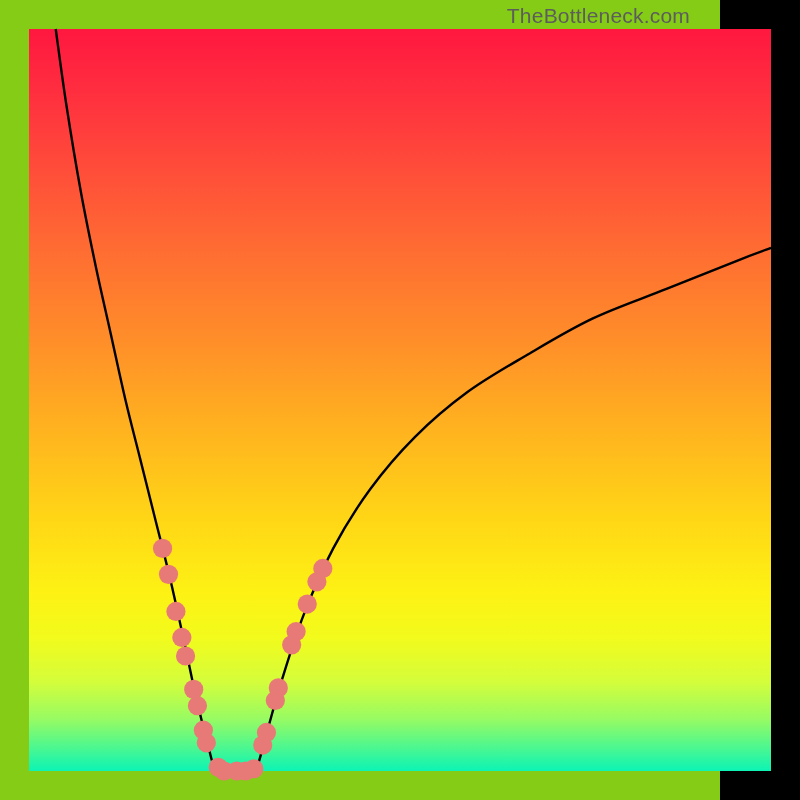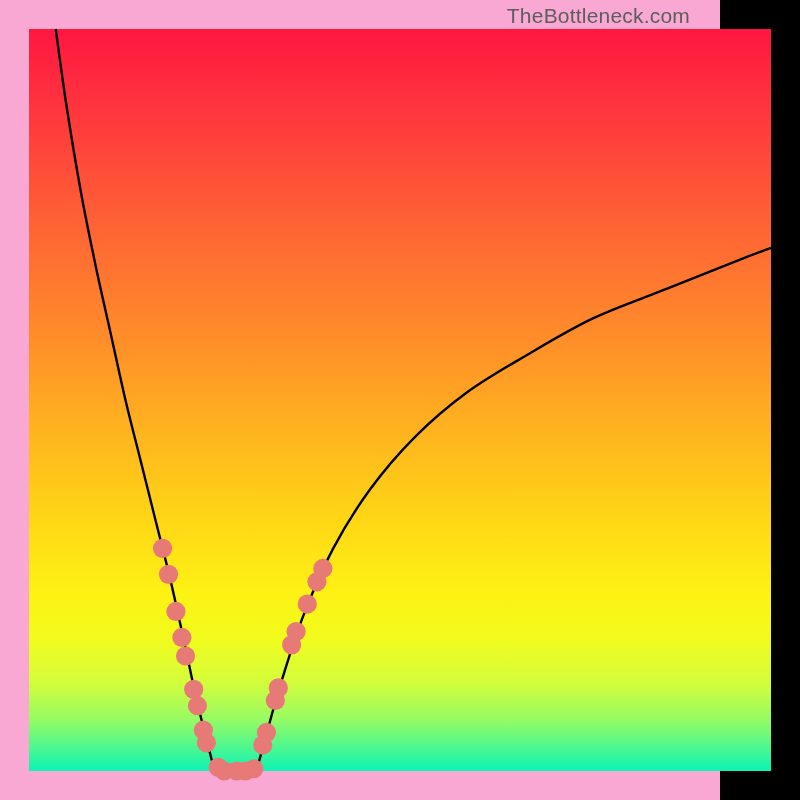--- a/index.html
+++ b/index.html
@@ -8,21 +8,21 @@
     width: 800px;
     height: 800px;
     overflow: hidden;
     background: #000;
     font-family: Arial, Helvetica, sans-serif;
   }
   .frame {
     position: relative;
     width: 720px;
     height: 800px;
-    background: #f9a8d4;
+    background: #84cc16;
   }
   .plot {
     position: absolute;
     left: 29px;
     top: 29px;
     width: 742px;
     height: 742px;
     
     background: linear-gradient(to bottom,
       #ff173f 0%,

